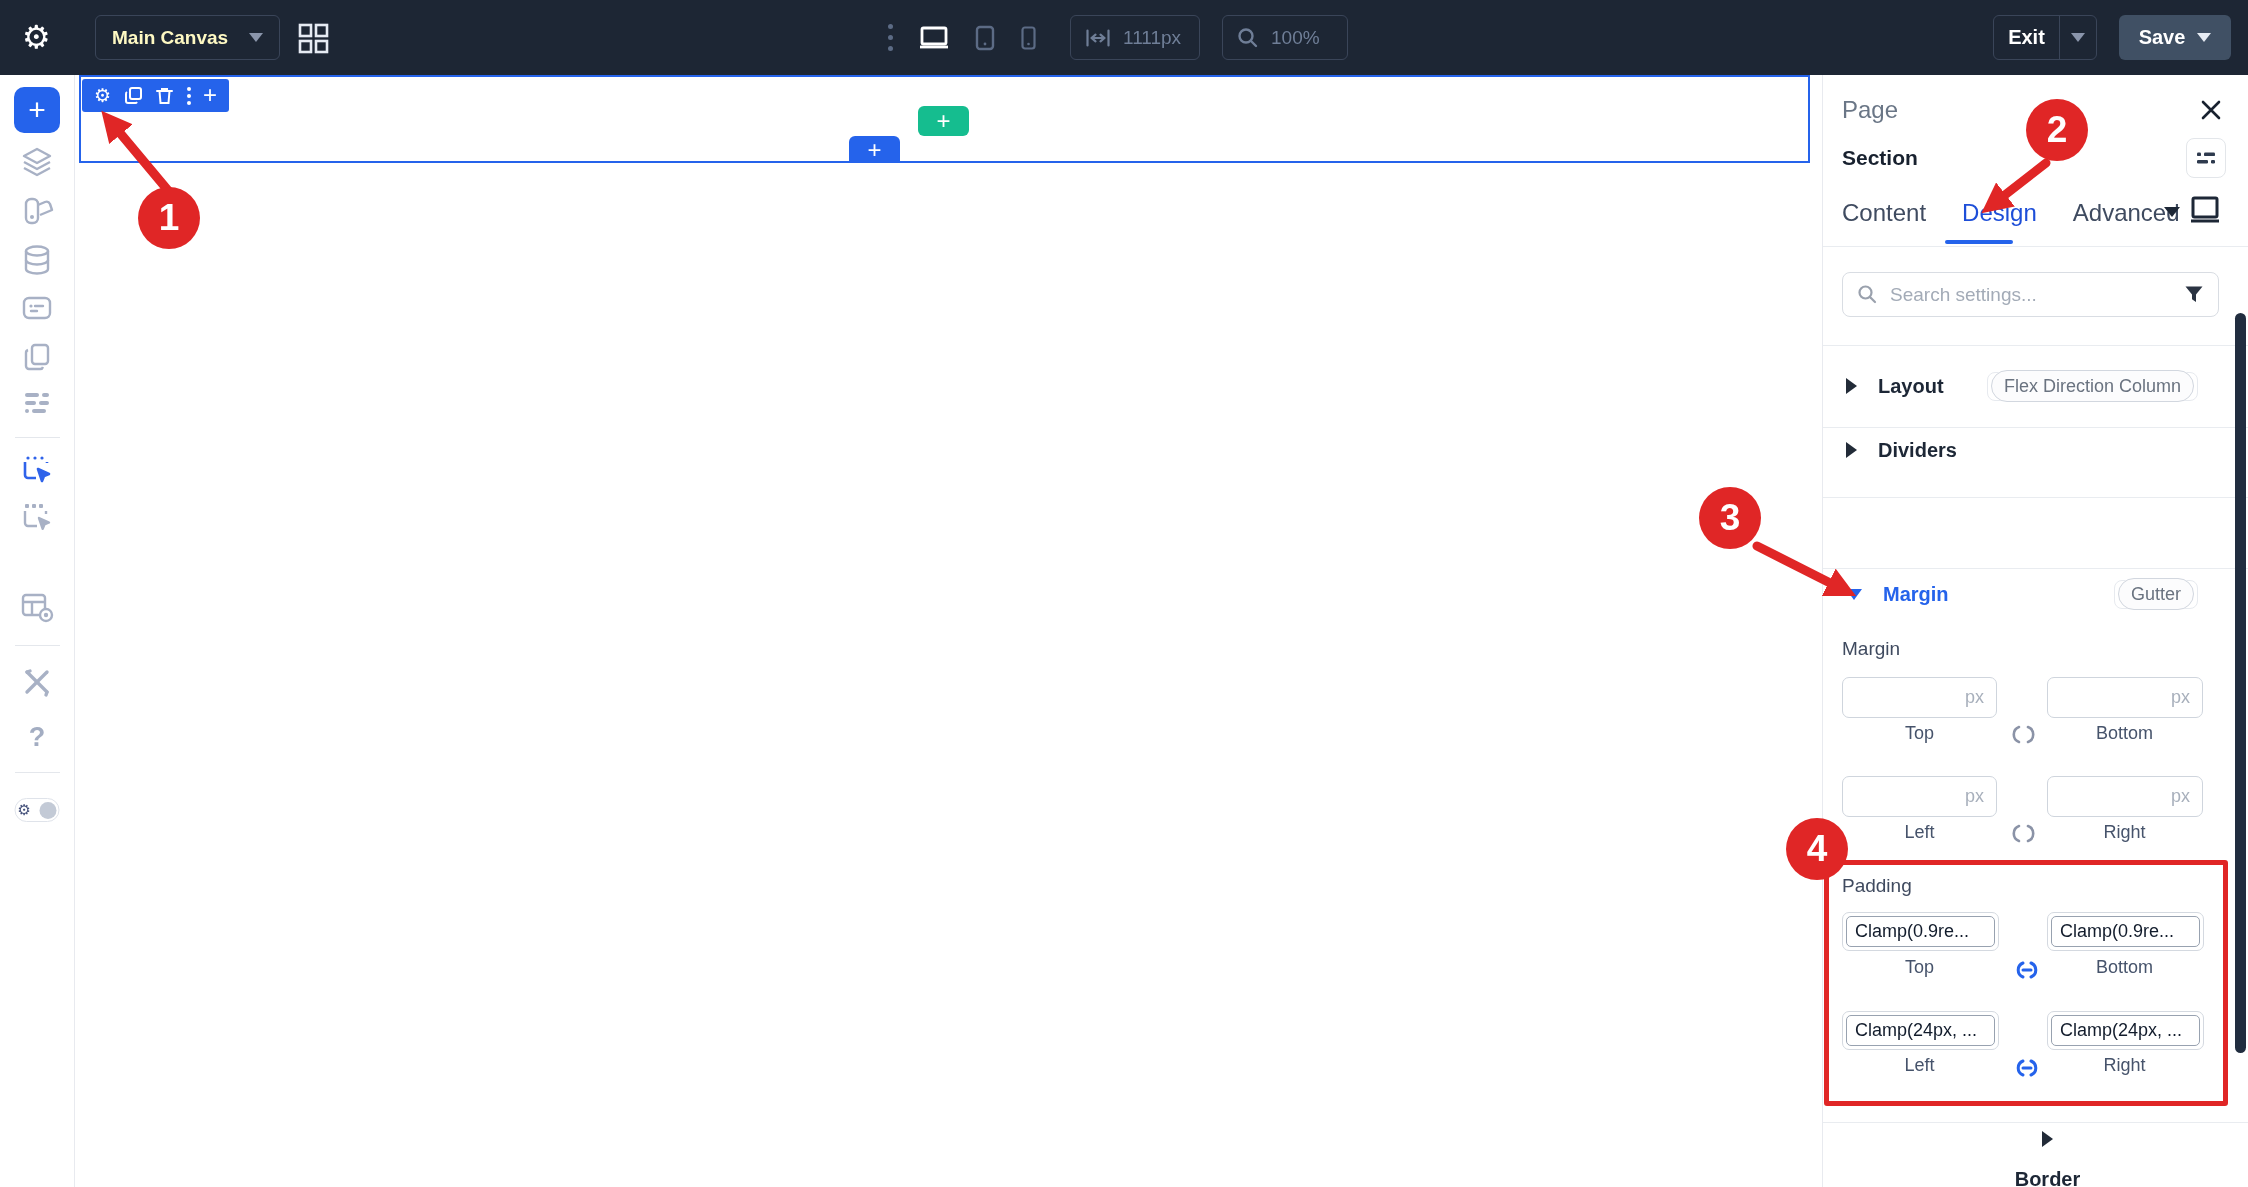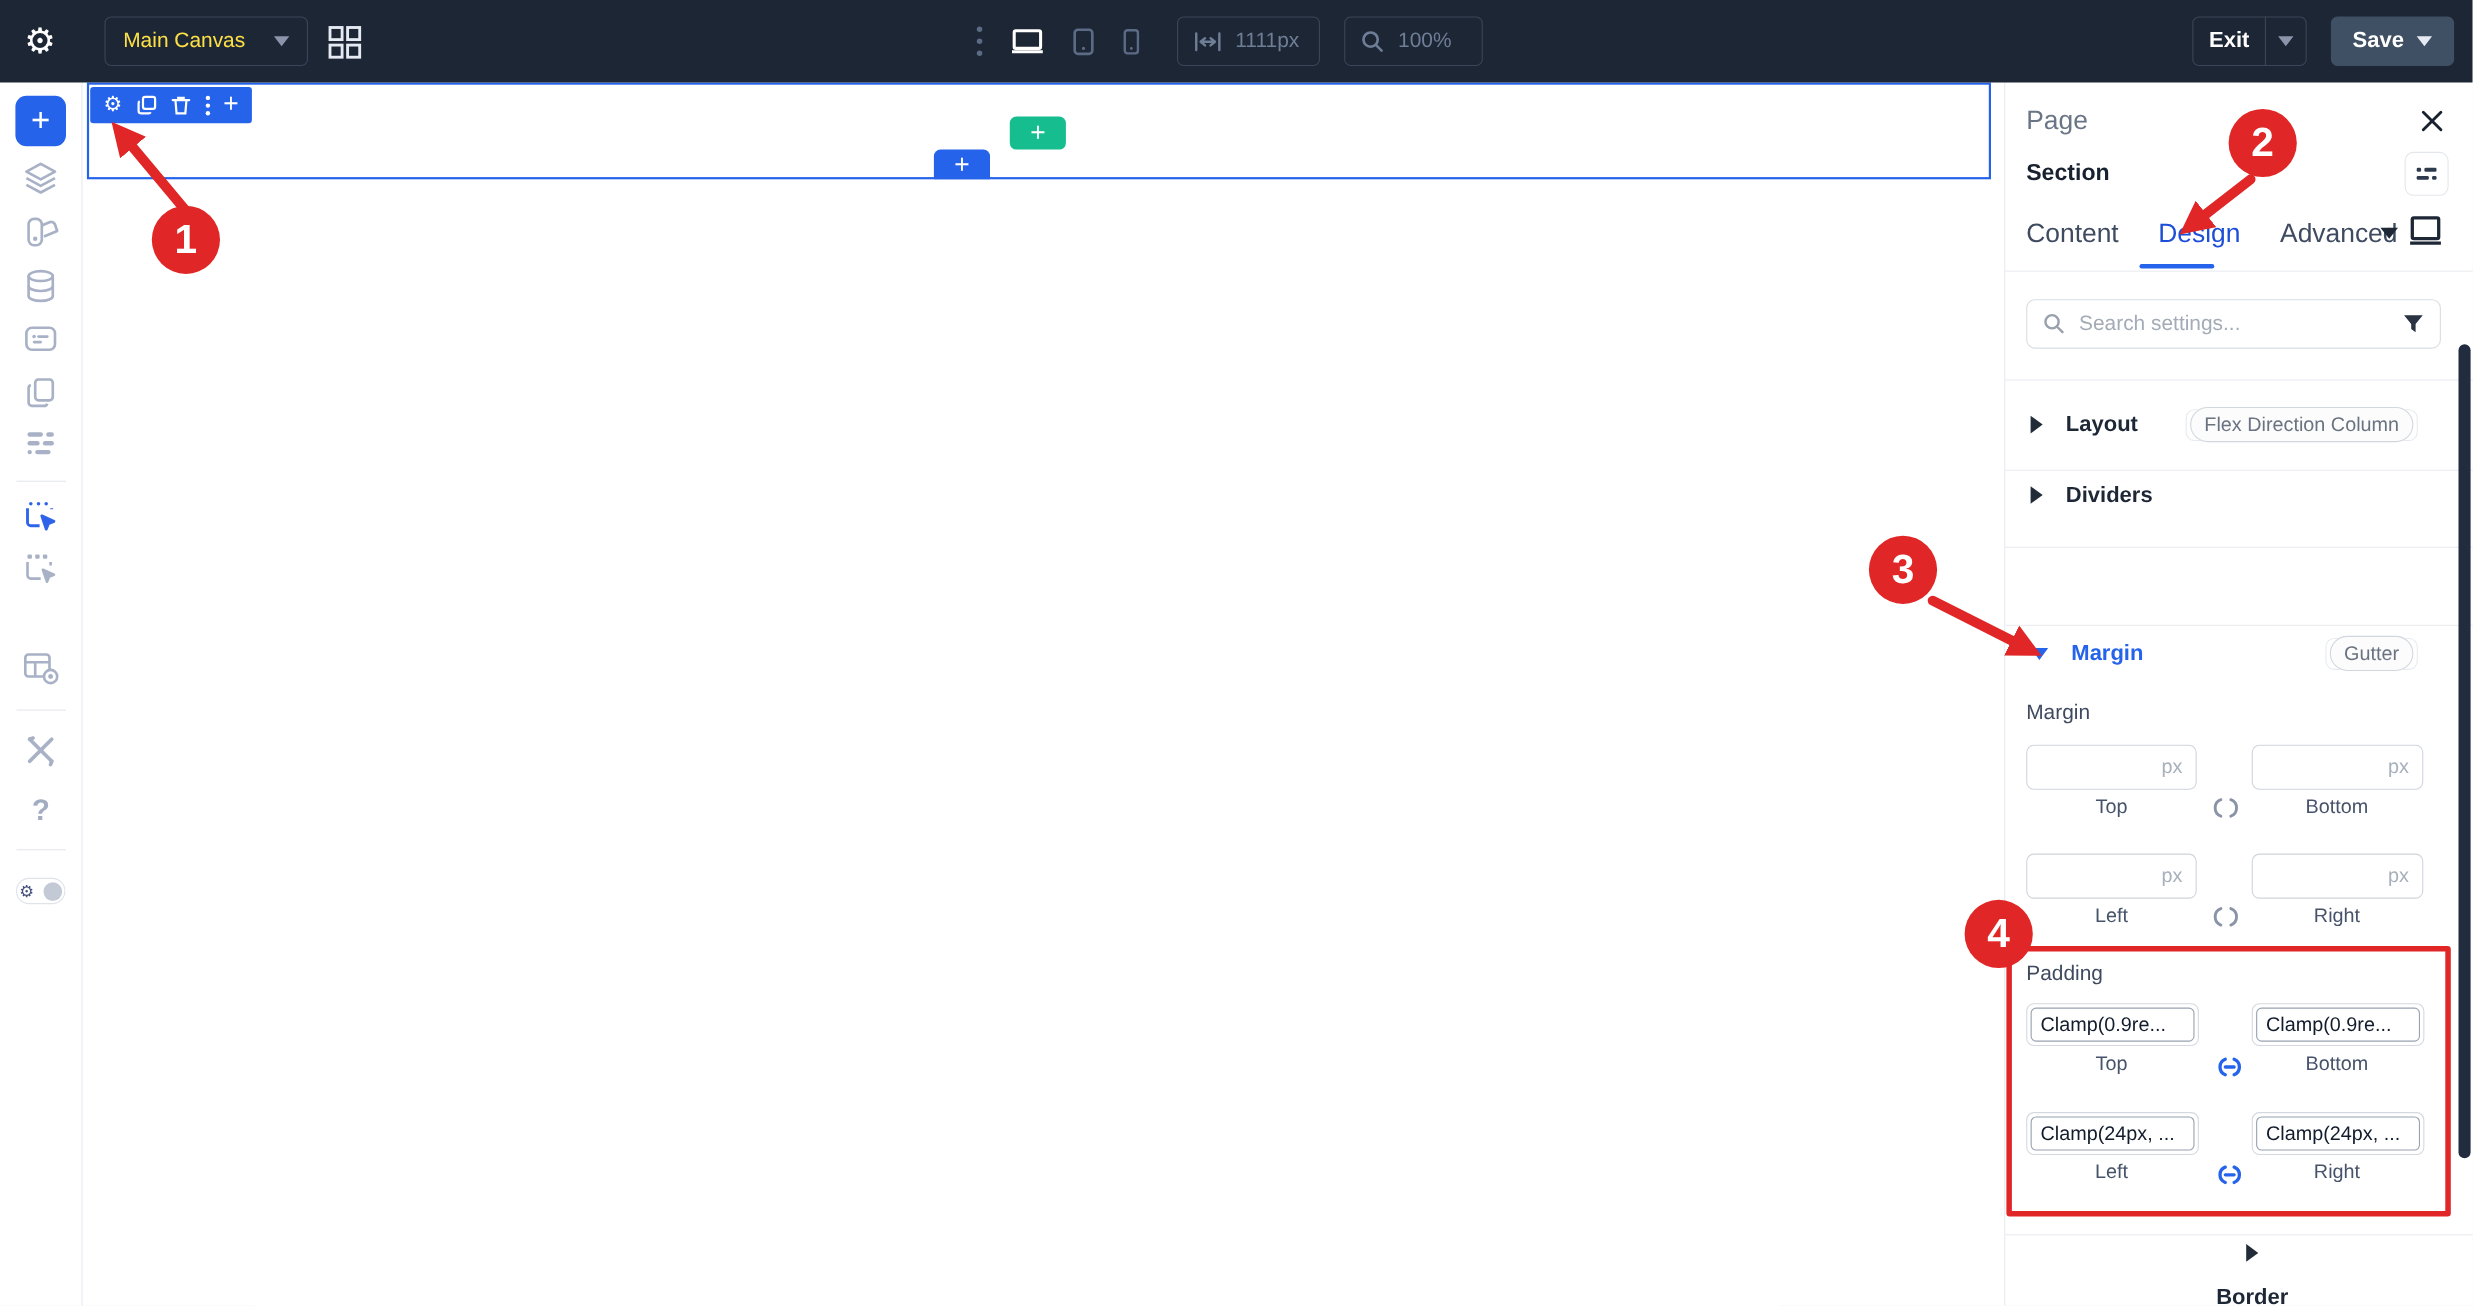--- a/index.html
+++ b/index.html
@@ -7,21 +7,21 @@
          font-family:"Liberation Sans",sans-serif;-webkit-font-smoothing:antialiased;}
   .abs{position:absolute;}
   svg{display:block;}
 
   
   .topbar{position:absolute;left:0;top:0;width:2248px;height:75px;background:#1d2634;z-index:5;}
   .tb-gear{position:absolute;left:22px;top:18px;font-family:"DejaVu Sans",sans-serif;font-size:32px;color:#fff;line-height:38px;}
   .tb-box{position:absolute;top:15px;height:45px;border:1px solid #3a4559;border-radius:6px;
           display:flex;align-items:center;box-sizing:border-box;color:#6f7e97;font-size:19px;}
   .canvas-dd{left:95px;width:185px;justify-content:space-between;padding:0 16px;}
-  .canvas-dd .lbl{color:#fde047;font-weight:400;text-align:right;}
+  .canvas-dd .lbl{color:#fef9c3;font-weight:700;text-align:right;}
   .chev-dn{width:0;height:0;border-left:7px solid transparent;border-right:7px solid transparent;border-top:9px solid #8a95ab;}
   .tb-grid{position:absolute;left:298px;top:23px;}
   .tb-center{position:absolute;left:888px;top:0;height:75px;display:flex;align-items:center;gap:26px;}
   .kebab{display:flex;flex-direction:column;gap:6px;}
   .kebab i{width:5px;height:5px;border-radius:50%;background:#5c6b85;}
   .widthbox{left:1070px;width:130px;gap:12px;padding:0 14px;}
   .zoombox{left:1222px;width:126px;gap:12px;padding:0 14px;}
   .exit-btn{left:1993px;width:104px;padding:0;color:#fff;}
   .exit-btn .txt{flex:1;text-align:center;font-weight:700;font-size:20px;color:#fff;}
   .exit-btn .div{width:1px;height:45px;background:#3a4559;}

